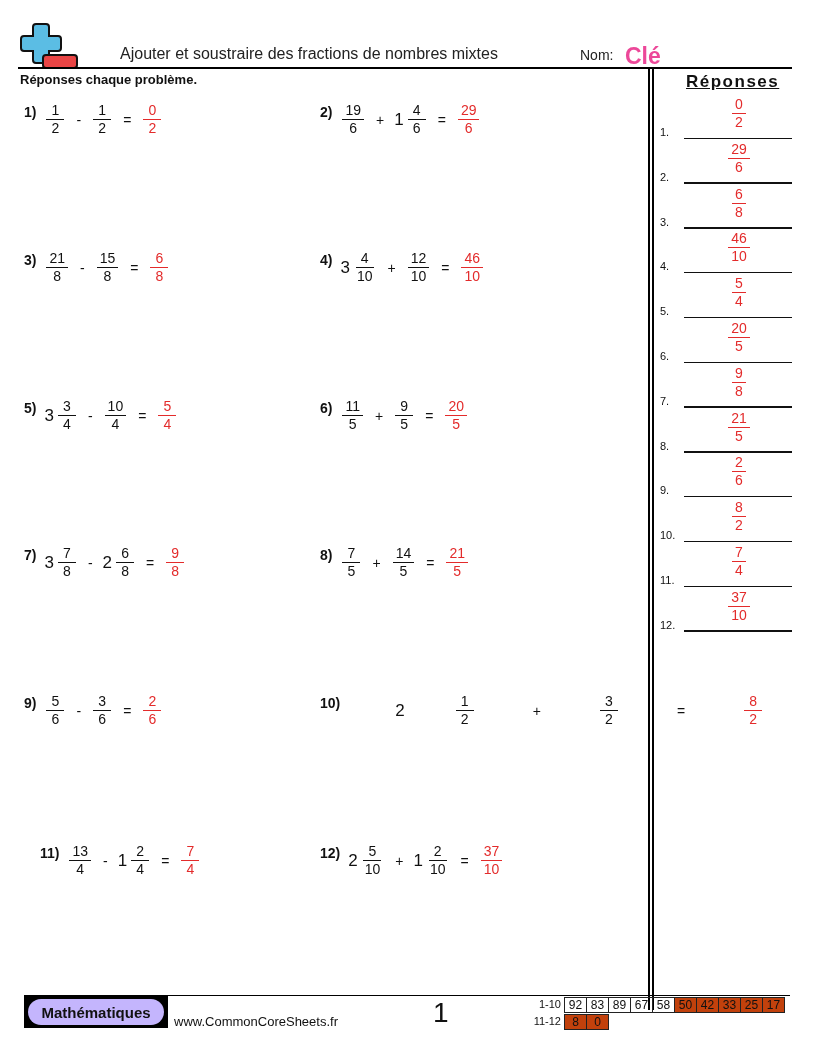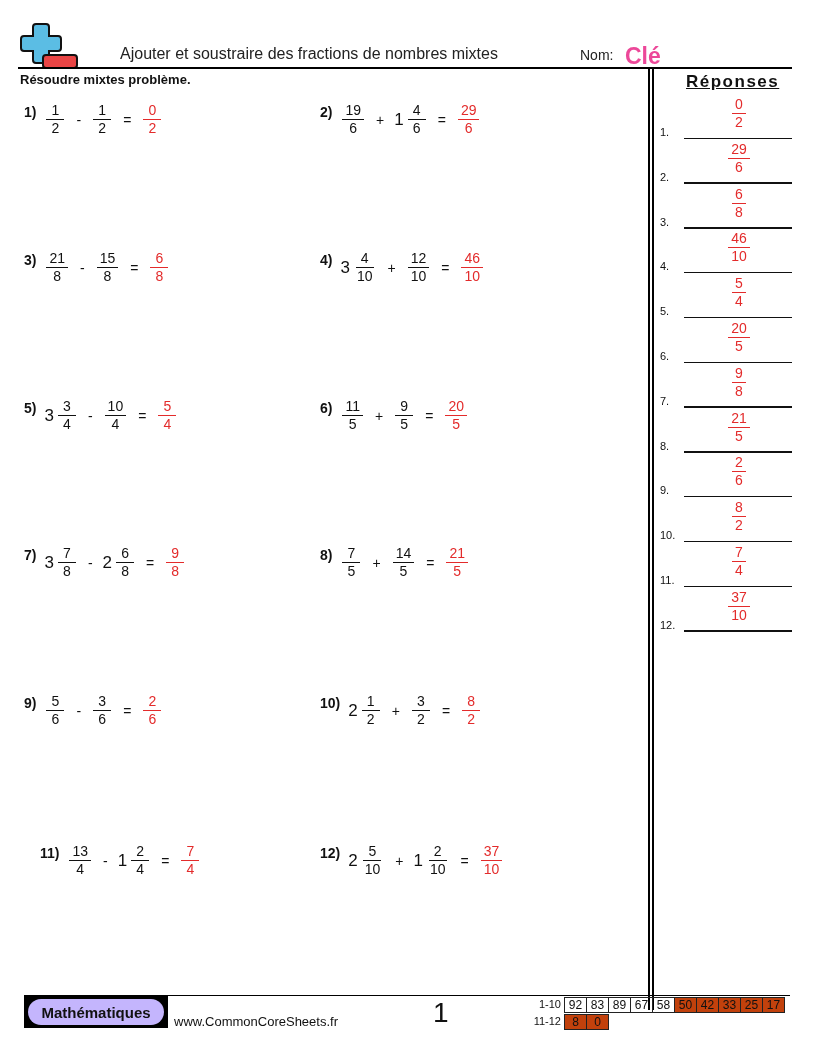--- a/index.html
+++ b/index.html
@@ -49,21 +49,21 @@
 <body>
 
 <svg class="logo" viewBox="0 0 60 48">
   <path d="M16 2 h10 a3 3 0 0 1 3 3 v9 h9 a3 3 0 0 1 3 3 v9 a3 3 0 0 1 -3 3 h-9 v9 a3 3 0 0 1 -3 3 h-10 a3 3 0 0 1 -3 -3 v-9 h-9 a3 3 0 0 1 -3 -3 v-9 a3 3 0 0 1 3 -3 h9 v-9 a3 3 0 0 1 3 -3 z" fill="#5bbde4" stroke="#111" stroke-width="2"></path>
   <rect x="23" y="33" width="34" height="13" rx="3" fill="#e94545" stroke="#111" stroke-width="2"></rect>
 </svg>
 <div class="title">Ajouter et soustraire des fractions de nombres mixtes</div>
 <div class="nom-label">Nom:</div>
 <div class="nom-value">Clé</div>
 <div class="header-rule"></div>
-<div class="instructions">Résoudre mixtes problème.</div>
+<div class="instructions">Réponses chaque problème.</div>
 
 <div class="vdivider"></div>
 <div class="answers-title">Réponses</div>
 
 <div id="problems">
     <div class="problem" style="left: 24px; top: 102px;">
       <span class="pnum">1)</span>
       <span class="frac">
         <span class="num">1</span>
         <span class="den">2</span>
@@ -213,21 +213,21 @@
       <span class="frac">
         <span class="num">3</span>
         <span class="den">6</span>
       </span>
       <span class="eq">=</span>
       <span class="frac ans">
         <span class="num">2</span>
         <span class="den">6</span>
       </span>
     </div>
-    <div class="problem" style="left: 320px; top: 693px;">
+    <div class="problem" style="left: 320px; top: 693px; gap: 47px;">
       <span class="pnum">10)</span>
       <span class="whole">2</span>
       <span class="frac">
         <span class="num">1</span>
         <span class="den">2</span>
       </span>
       <span class="op">+</span>
       <span class="frac">
         <span class="num">3</span>
         <span class="den">2</span>

